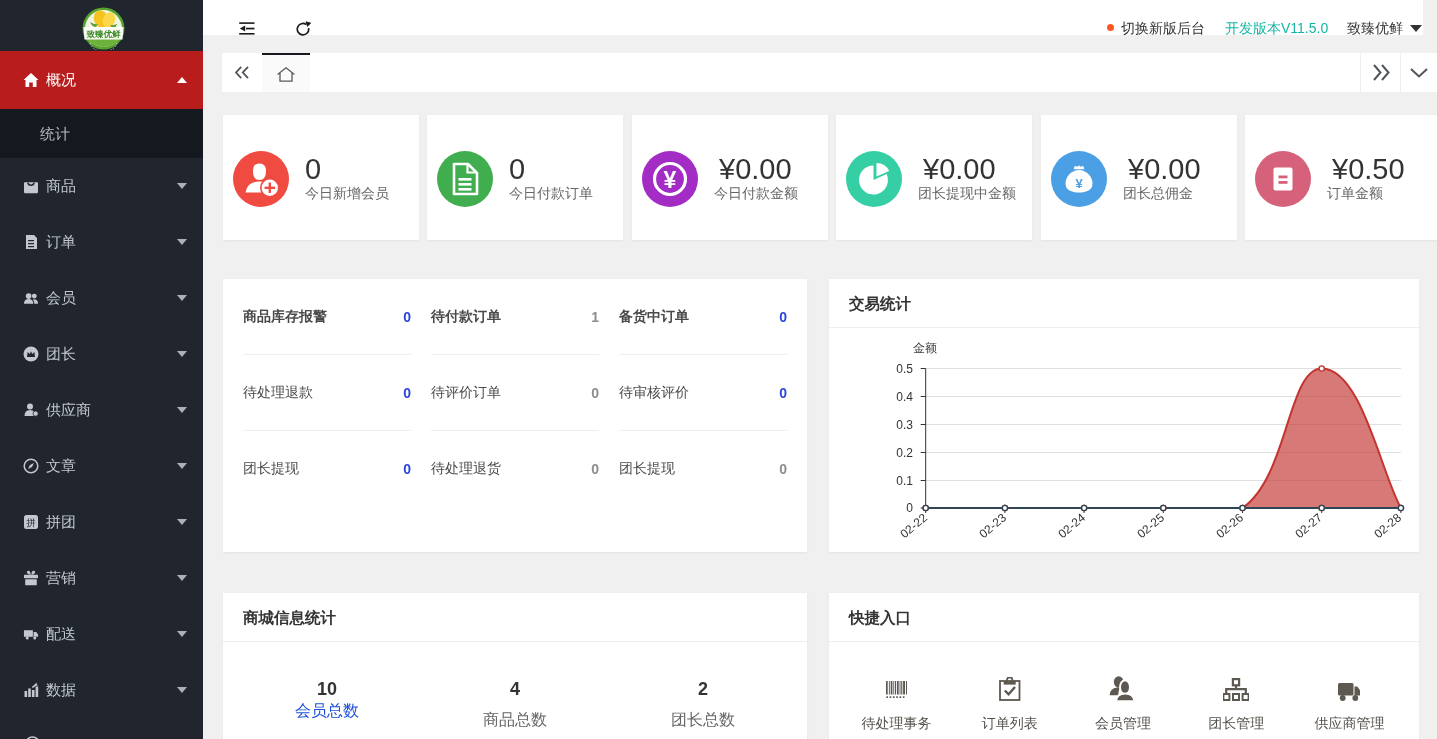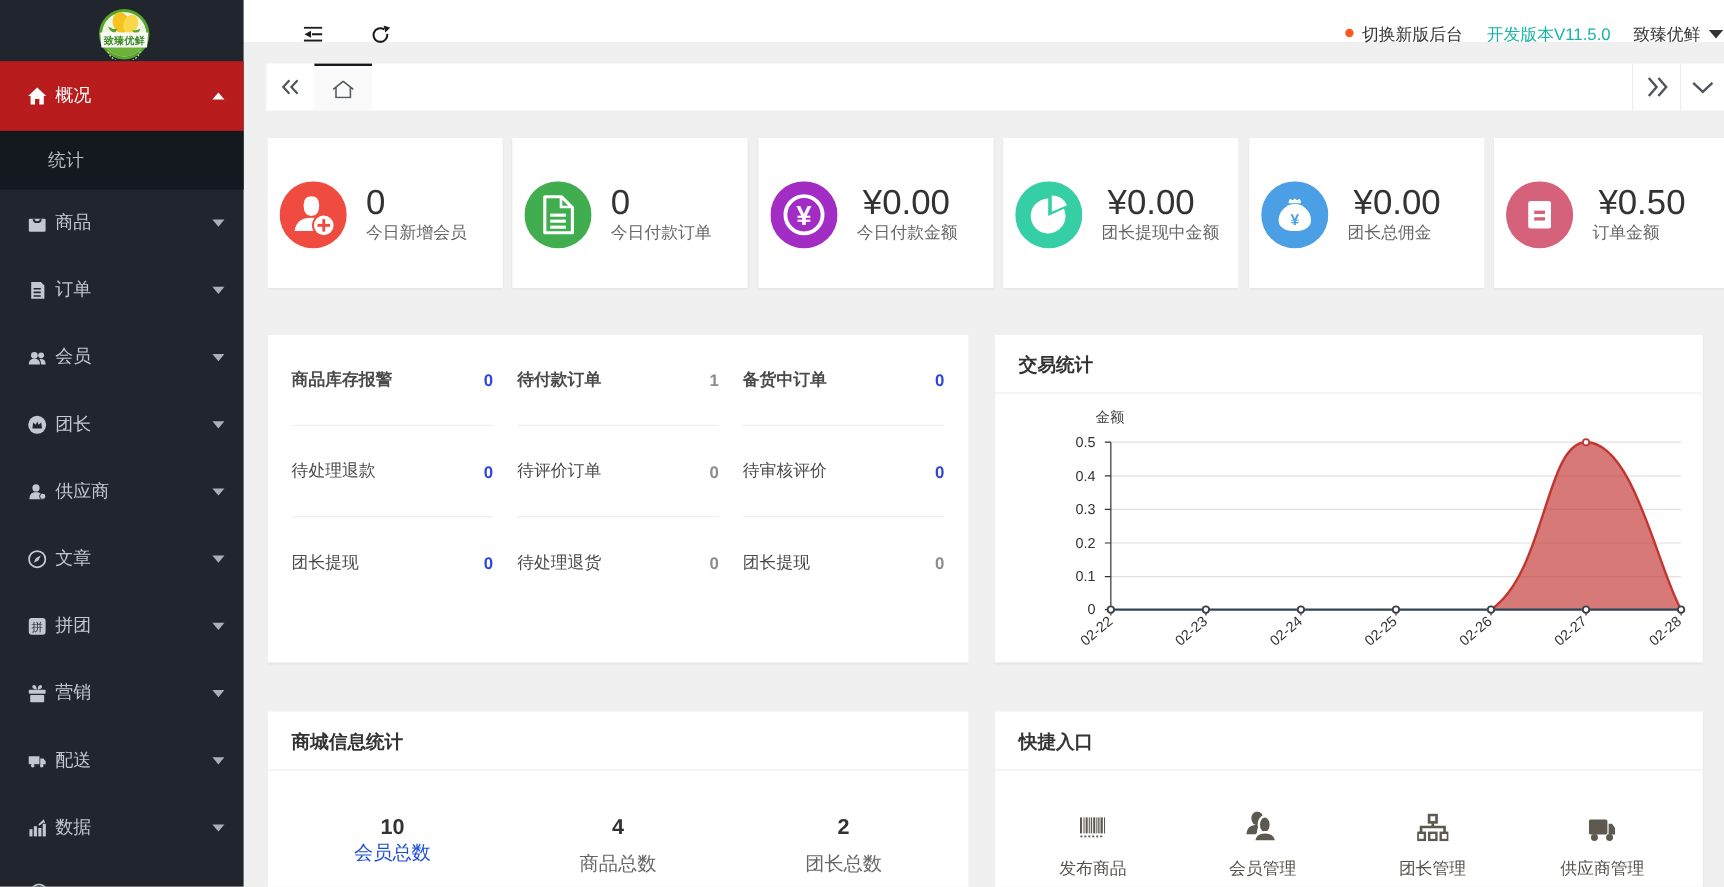--- a/index.html
+++ b/index.html
@@ -7,21 +7,21 @@
 body{position:relative;background:#f0f0f0;}
 .abs{position:absolute;}
 
 #side{position:absolute;left:0;top:0;width:203px;height:739px;background:#21262e;z-index:5;}
 .mitem{position:relative;height:56px;line-height:56px;color:#c2c8ce;font-size:15px;padding-left:46px;}
 .mitem .mic{position:absolute;left:23px;top:50%;transform:translateY(-50%);width:16px;height:16px;}
 .caret{position:absolute;right:16px;top:50%;width:0;height:0;border-left:5.5px solid transparent;border-right:5.5px solid transparent;}
 .caret.down{border-top:6px solid #aab0b6;margin-top:-3px;}
 .caret.up{border-bottom:6px solid #fff;margin-top:-3px;}
 
-#topbar{position:absolute;left:203px;top:0;width:1234px;height:35px;background:#fff;}
+#topbar{position:absolute;left:189px;top:0;width:1234px;height:35px;background:#fff;}
 
 #tabbar{position:absolute;left:203px;top:51px;width:1234px;height:41px;background:#f0f0f0;}
 
 .card{position:absolute;background:#fff;box-shadow:0 1px 2px rgba(0,0,0,0.06);}
 .ctitle{font-size:15.5px;font-weight:bold;color:#333;padding:15px 20px 12px 20px;border-bottom:1px solid #eee;}
 .statnum{font-size:29px;line-height:34px;color:#333;}
 .statlab{font-size:14px;color:#666;margin-top:-1px;}
 .pcell{flex:1;height:76px;display:flex;align-items:center;justify-content:space-between;border-bottom:1px solid #eee;font-size:14px;color:#4a4a4a;}
 .pcell b{font-size:14px;}
 .pgap{width:20px;}
@@ -379,21 +379,30 @@
             <rect x="15.2" y="0" width="1.1" height="13.5"></rect>
           <rect x="17.1" y="0" width="1.9" height="13.5"></rect>
             <rect x="20" y="0" width="1" height="13.5"></rect>
           <rect x="0.3" y="15.3" width="1.7" height="1.7"></rect>
             <rect x="3.6" y="15.3" width="1.7" height="1.7"></rect>
           <rect x="6.9" y="15.3" width="1.7" height="1.7"></rect>
             <rect x="10.2" y="15.3" width="1.7" height="1.7"></rect>
           <rect x="13.5" y="15.3" width="1.7" height="1.7"></rect>
             <rect x="16.8" y="15.3" width="1.7" height="1.7"></rect>
         </svg>
-        <div class="qlab">发布商品</div>
+        <div class="qlab">待处理事务</div>
+      </div>
+      <div class="qcell">
+        <svg class="qi" style="left:50%;margin-left:-11px;top:-2px;" width="22" height="24" viewBox="0 0 22 24">
+          <circle cx="10.7" cy="3" r="2.7" fill="none" stroke="#5d5850" stroke-width="1.8"></circle>
+          <rect x="1" y="4" width="19.5" height="19" fill="none" stroke="#5d5850" stroke-width="1.8"></rect>
+          <rect x="4.7" y="4" width="12" height="3.6" fill="#5d5850"></rect>
+          <path d="M5.8 13.5 L9.6 17.3 L16 10" fill="none" stroke="#5d5850" stroke-width="2.4"></path>
+        </svg>
+        <div class="qlab">订单列表</div>
       </div>
       <div class="qcell">
         <svg class="qi" style="left:50%;margin-left:-14px;top:-3px;" width="28" height="26" viewBox="0 0 28 26">
           <g fill="#5d5850">
             <ellipse cx="9.7" cy="6" rx="4.9" ry="5.7"></ellipse>
             <path d="M0.6 19.3 q0.6-7.3 7.4-7.7 l3.4 0 q-2.2 3.2-2.2 7.7 z"></path>
           </g>
           <g fill="#5d5850" stroke="#fff" stroke-width="2">
             <ellipse cx="16" cy="11.2" rx="5" ry="7"></ellipse>
             <path d="M6.8 25.3 q1-7.8 9.4-7.8 q8.4 0 9.4 7.8 z"></path>

